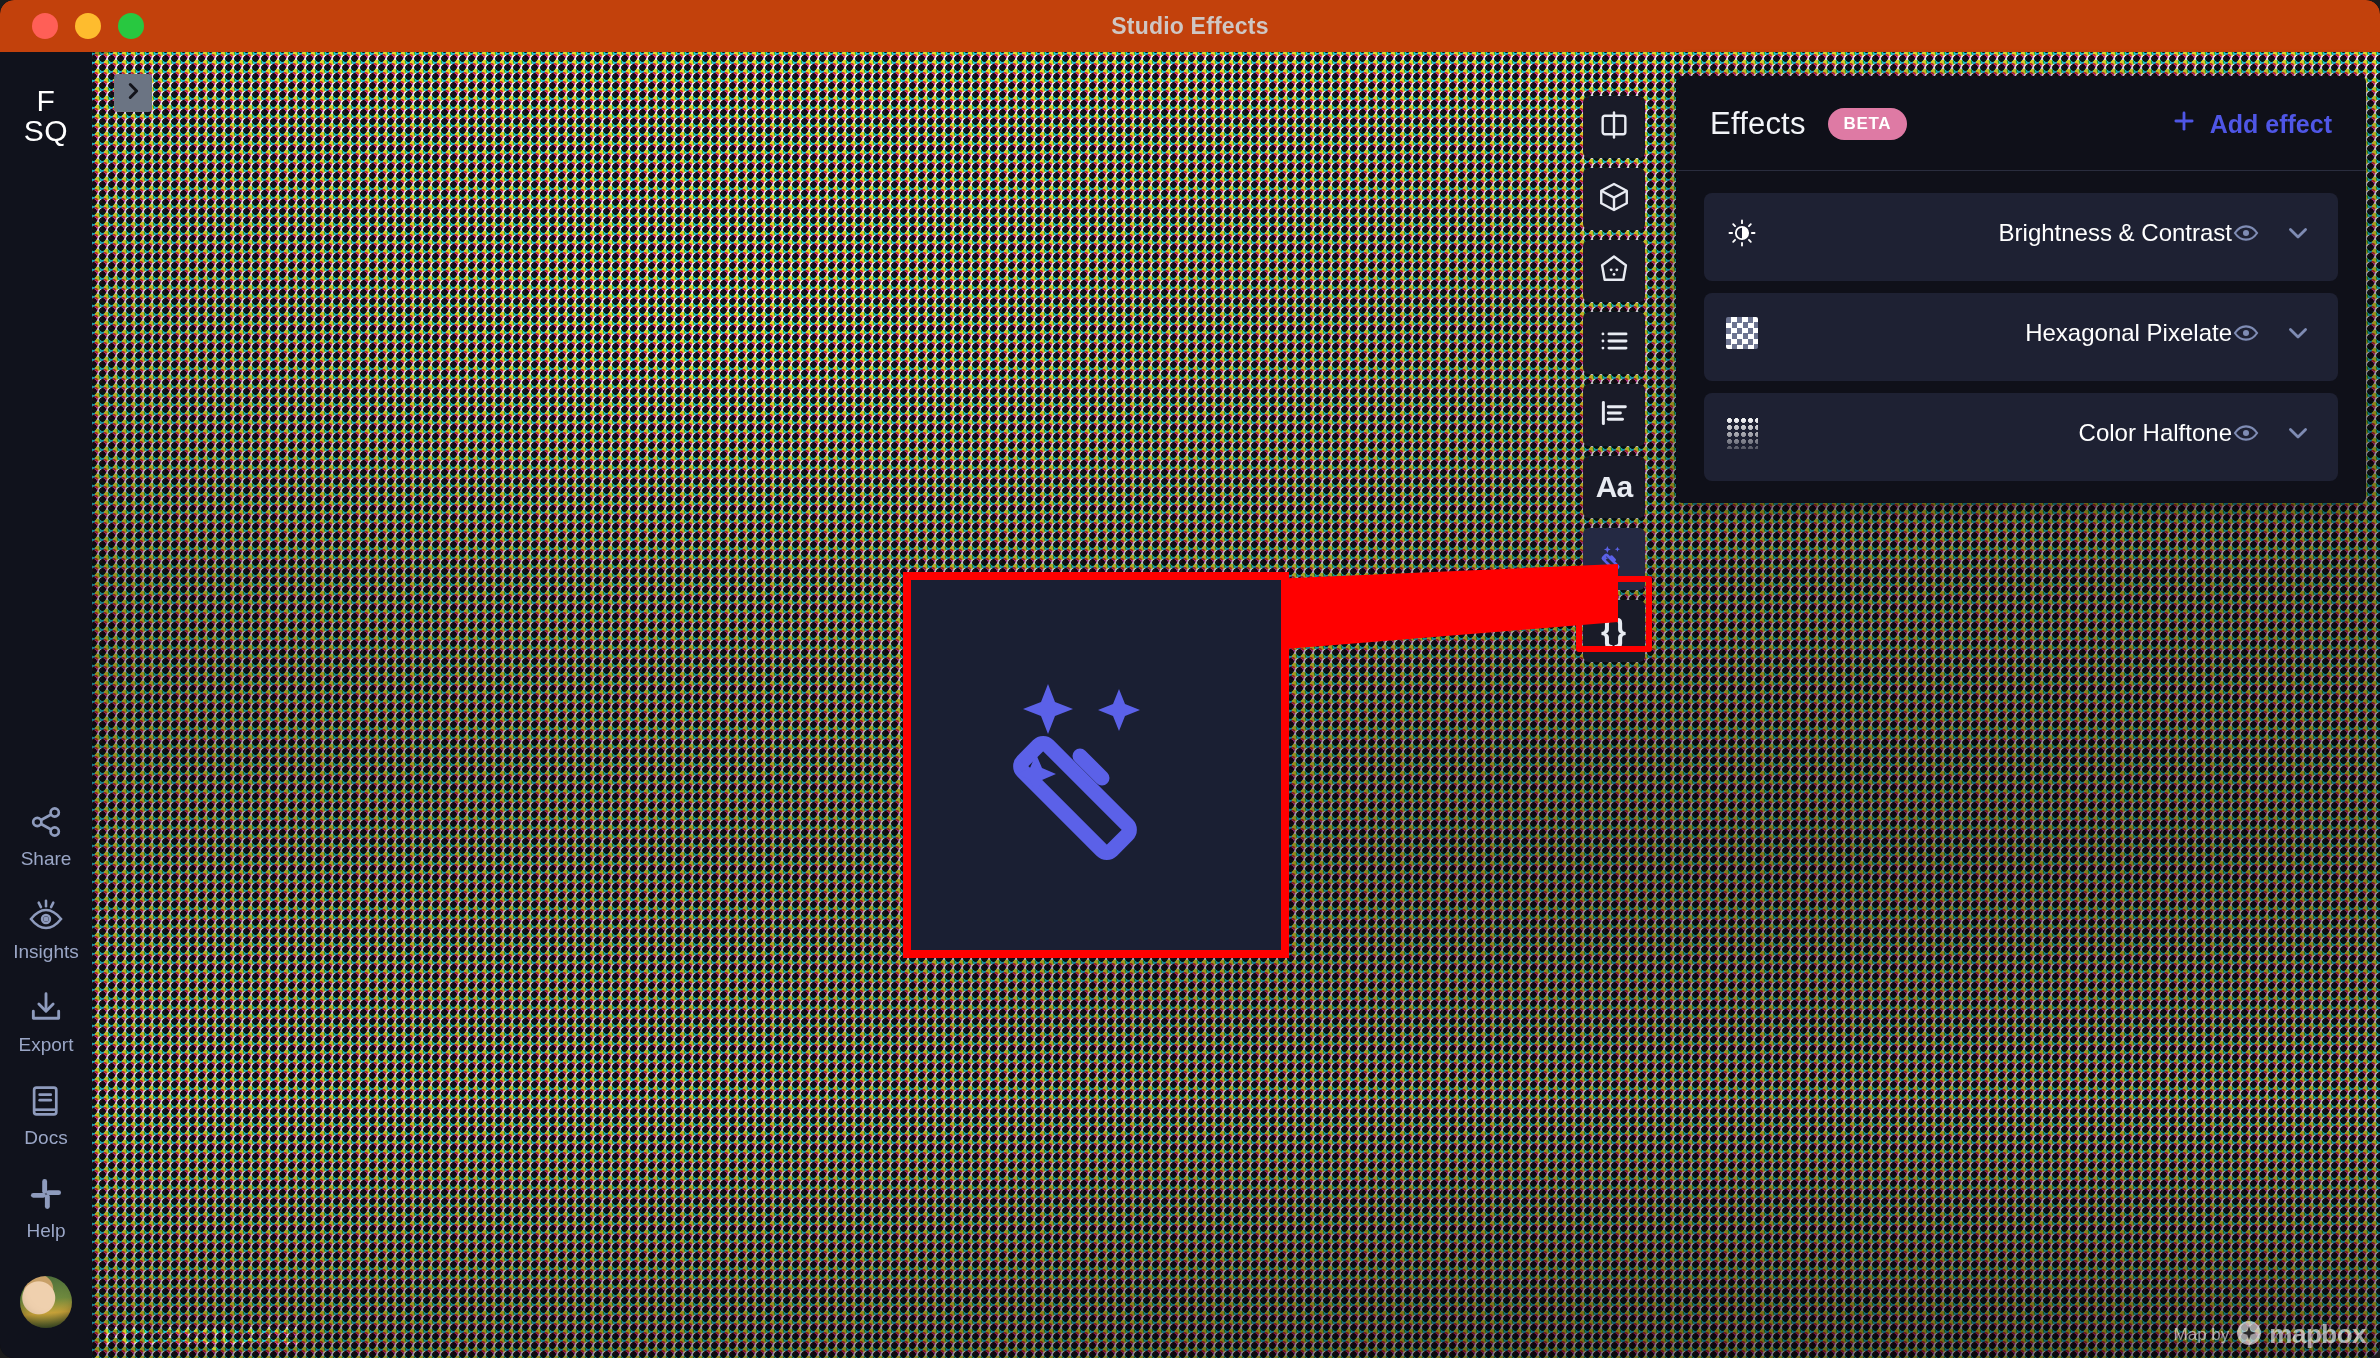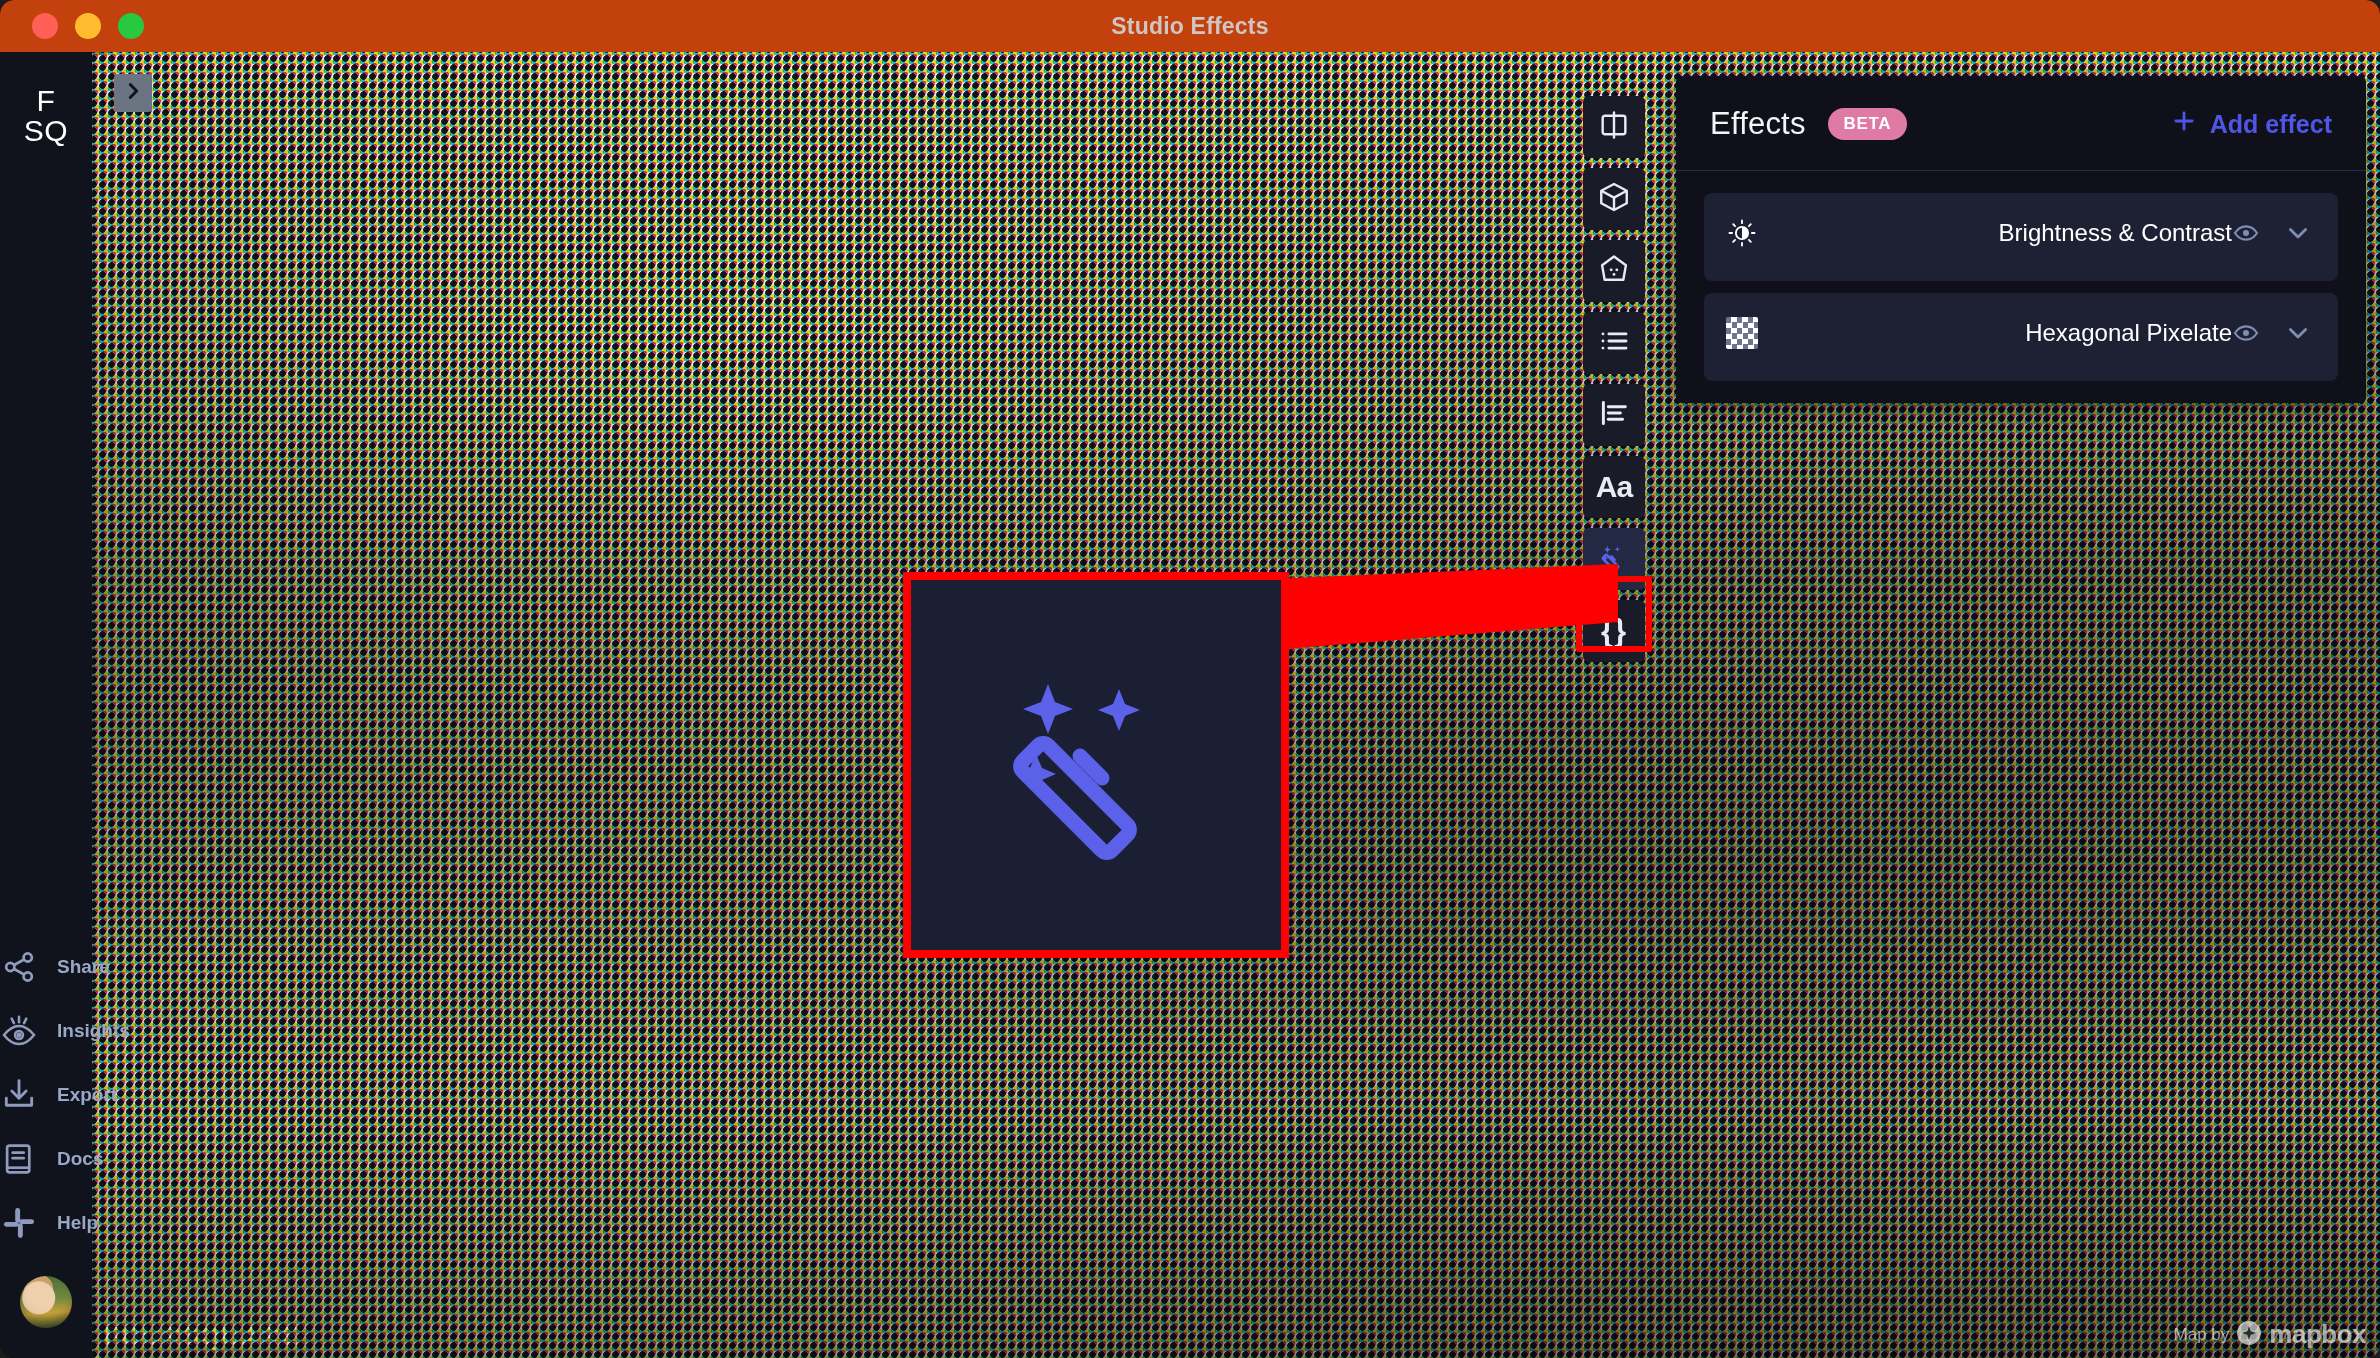--- a/index.html
+++ b/index.html
@@ -43,22 +43,22 @@
     z-index: 30;
   }
   #brand-logo {
     margin-top: 34px;
     color: #ffffff; font-size: 30px; line-height: 30px;
     font-weight: 400; text-align: center; letter-spacing: .5px;
   }
   #rail-spacer { flex: 1 1 auto; }
   .rail-item {
     width: 92px; padding: 14px 0 12px;
-    display: flex; align-items: center; gap: 19px;
-    color: #8e9bbd; cursor: pointer; font-weight: bold;
+    display: flex; flex-direction: column; align-items: center; gap: 7px;
+    color: #8e9bbd; cursor: pointer;
   }
   .rail-item .rail-label { font-size: 19px; color: #9aa6c6; }
   .rail-item svg { display: block; }
   #rail-avatar {
     width: 52px; height: 52px; border-radius: 50%;
     margin: 22px 0 30px;
     background:
       radial-gradient(circle at 36% 42%, #efd0ae 0 16px, transparent 17px),
       radial-gradient(circle at 36% 25%, #c8a068 0 14px, transparent 15px),
       linear-gradient(175deg, #4a6b3a 0%, #6f8a3e 45%, #caa43a 70%, #3d5a2e 100%);
@@ -504,17 +504,34 @@
             </svg>
           </span>
           <span class="act">
             <svg width="28" height="28" viewBox="0 0 24 24" fill="none" stroke="#7f8cb4" stroke-width="2.4" stroke-linecap="round" stroke-linejoin="round">
               <path d="M5.5 9l6.5 6.5L18.5 9"></path>
             </svg>
           </span>
         </span>
       </div>
 
+      <div class="effect-row">
+        <span class="effect-icon ico-halftone"></span>
+        <span class="effect-name">Color Halftone</span>
+        <span class="effect-actions">
+          <span class="act">
+            <svg width="28" height="28" viewBox="0 0 24 24" fill="none" stroke="#7f8cb4" stroke-width="1.8">
+              <path d="M2.5 12C5 8.2 8.4 6.3 12 6.3S19 8.2 21.5 12C19 15.8 15.6 17.7 12 17.7S5 15.8 2.5 12z"></path>
+              <circle cx="12" cy="12" r="2.6" fill="#7f8cb4" stroke="none"></circle>
+            </svg>
+          </span>
+          <span class="act">
+            <svg width="28" height="28" viewBox="0 0 24 24" fill="none" stroke="#7f8cb4" stroke-width="2.4" stroke-linecap="round" stroke-linejoin="round">
+              <path d="M5.5 9l6.5 6.5L18.5 9"></path>
+            </svg>
+          </span>
+        </span>
+      </div>
 
     </div>
   </div>
 
 </div>
 
 </body></html>

